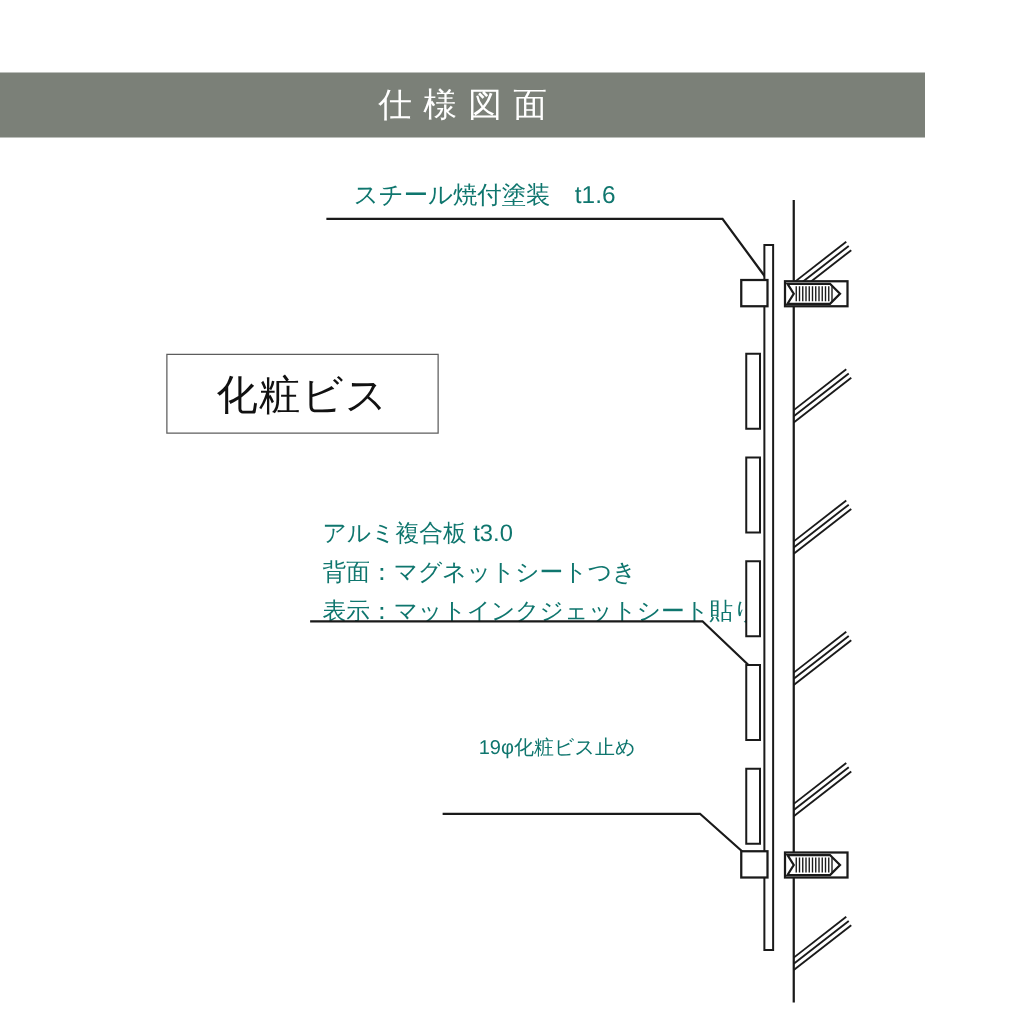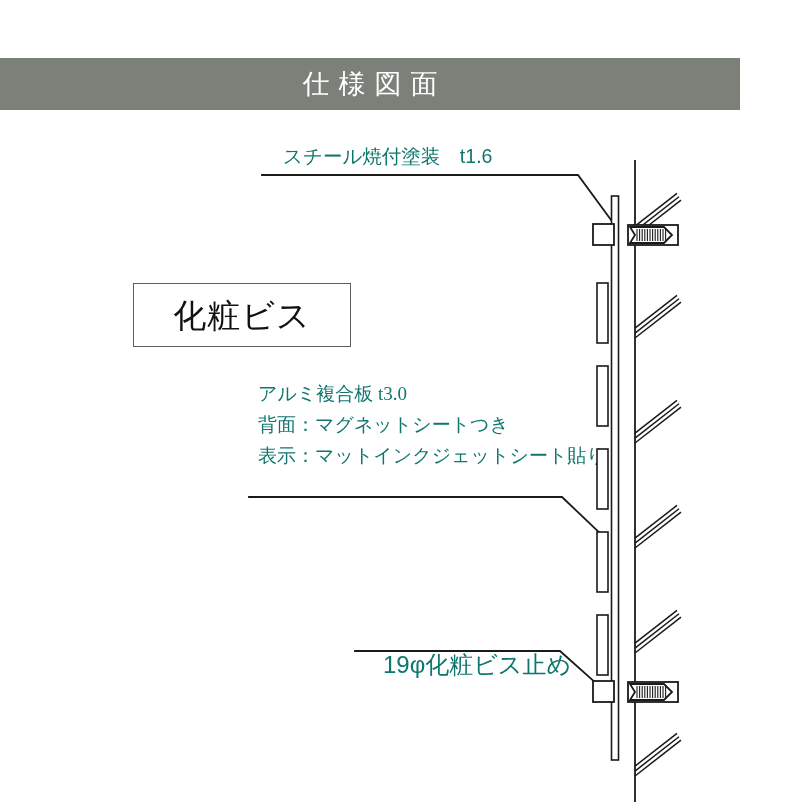--- a/index.html
+++ b/index.html
@@ -50,27 +50,26 @@
     line-height: 31px;
     white-space: nowrap;
   }
   #anno-steel {
     left: 283px;
     top: 141px;
     font-size: 19.5px;
   }
   #anno-panel {
     left: 258px;
-    top: 378px;
-    font-family: Liberation Serif, serif;
+    top: 412px;
   }
   #anno-screw {
     left: 383px;
-    top: 649px;
-    font-size: 24px;
+    top: 583px;
+    font-size: 16px;
   }
 
   
   #callout-box {
     position: absolute;
     left: 107px;
     top: 283px;
     width: 218px;
     height: 64px;
     border: 1.6px solid #5d5d5d;

